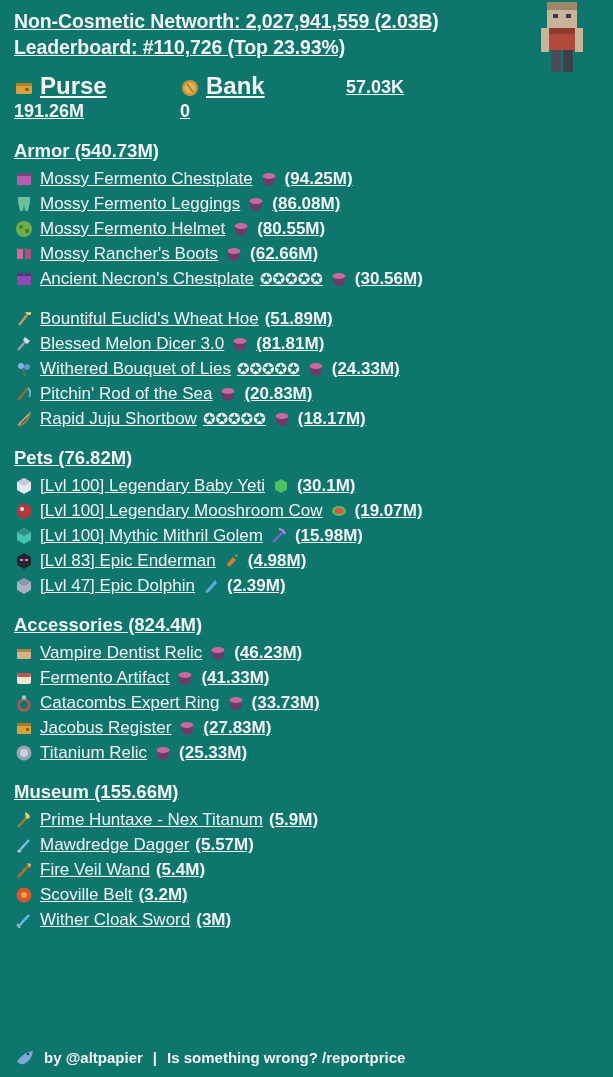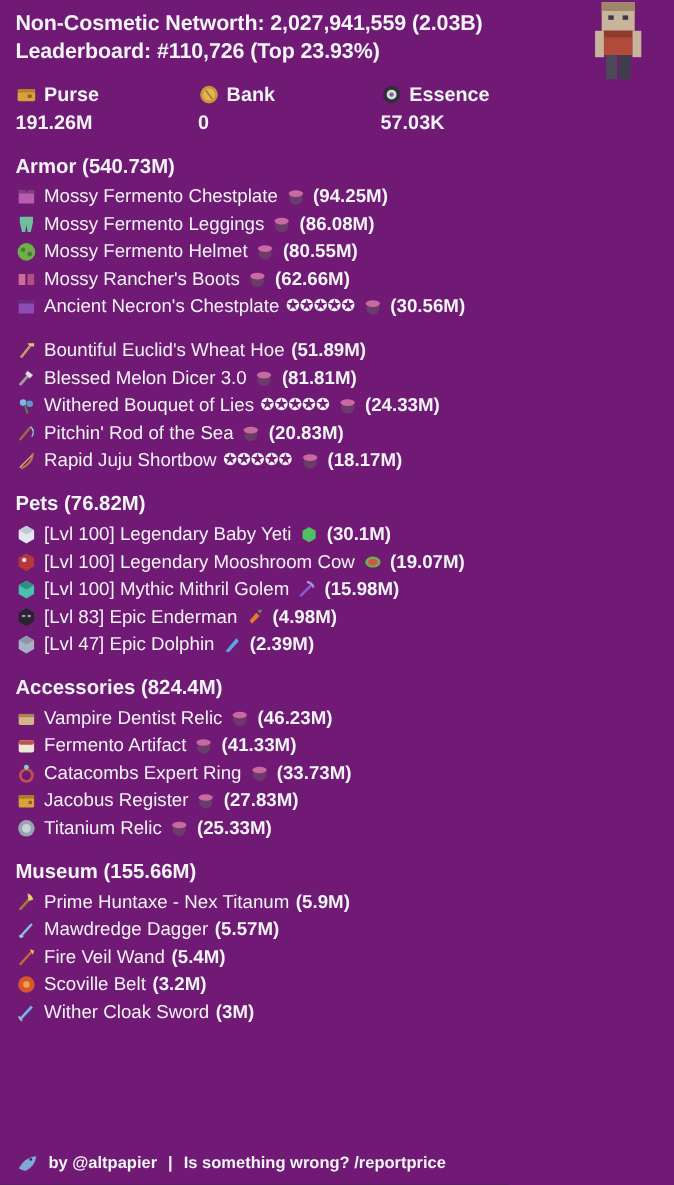--- a/index.html
+++ b/index.html
@@ -12,23 +12,24 @@
     height: 1077px;
     font-family: "Liberation Sans", sans-serif;
     color: #f2f3f5;
     overflow: hidden;
     position: relative;
   }
   .panel {
     position: relative;
     width: 613px;
     height: 1077px;
-    background: #701a75;
+    background: #0f766e;
     box-sizing: border-box;
     padding: 8px 14px 0 14px;
+    text-decoration: underline;
   }
   .header-line {
     font-size: 19.5px;
     font-weight: bold;
     line-height: 26px;
     letter-spacing: -0.1px;
     white-space: nowrap;
   }
   .hl-label { font-weight: bold; }
   .hl-value { font-weight: bold; }
@@ -42,25 +43,25 @@
   }
 
   .currency-row {
     display: flex;
     margin-top: 14px;
   }
   .cur-col {
     width: 166px;
   }
   .cur-title {
-    font-size: 18px;
+    font-size: 24px;
     font-weight: bold;
     line-height: 24px;
     display: flex;
-    align-items: center;
+    align-items: flex-end;
     gap: 6px;
   }
   .cur-val {
     font-size: 18px;
     font-weight: bold;
     line-height: 26px;
     margin-top: 0;
   }
 
   .section {
@@ -163,30 +164,20 @@
               <circle cx="10" cy="10" r="5.5" fill="#e0b457"></circle>
               <path d="M7 6 L13 14" stroke="#a67b25" stroke-width="1.4"></path>
             </svg>
         </span>
         <span>Bank</span>
       </div>
       <div class="cur-val">0</div>
     </div>
 
     <div class="cur-col">
-      <div class="cur-title">
-        <span class="ico">
-          <svg width="20" height="20" viewBox="0 0 20 20">
-              <circle cx="10" cy="10" r="8" fill="#2f2f38"></circle>
-              <circle cx="10" cy="10" r="4.5" fill="#ddd9e6"></circle>
-              <circle cx="10" cy="10" r="2" fill="#6f6a80"></circle>
-            </svg>
-        </span>
-        <span>Essence</span>
-      </div>
       <div class="cur-val">57.03K</div>
     </div>
 
   </div>
 
   <div class="section">
     <div class="section-title">Armor (540.73M)</div>
 
     <div class="entry">
       <span class="ico">

